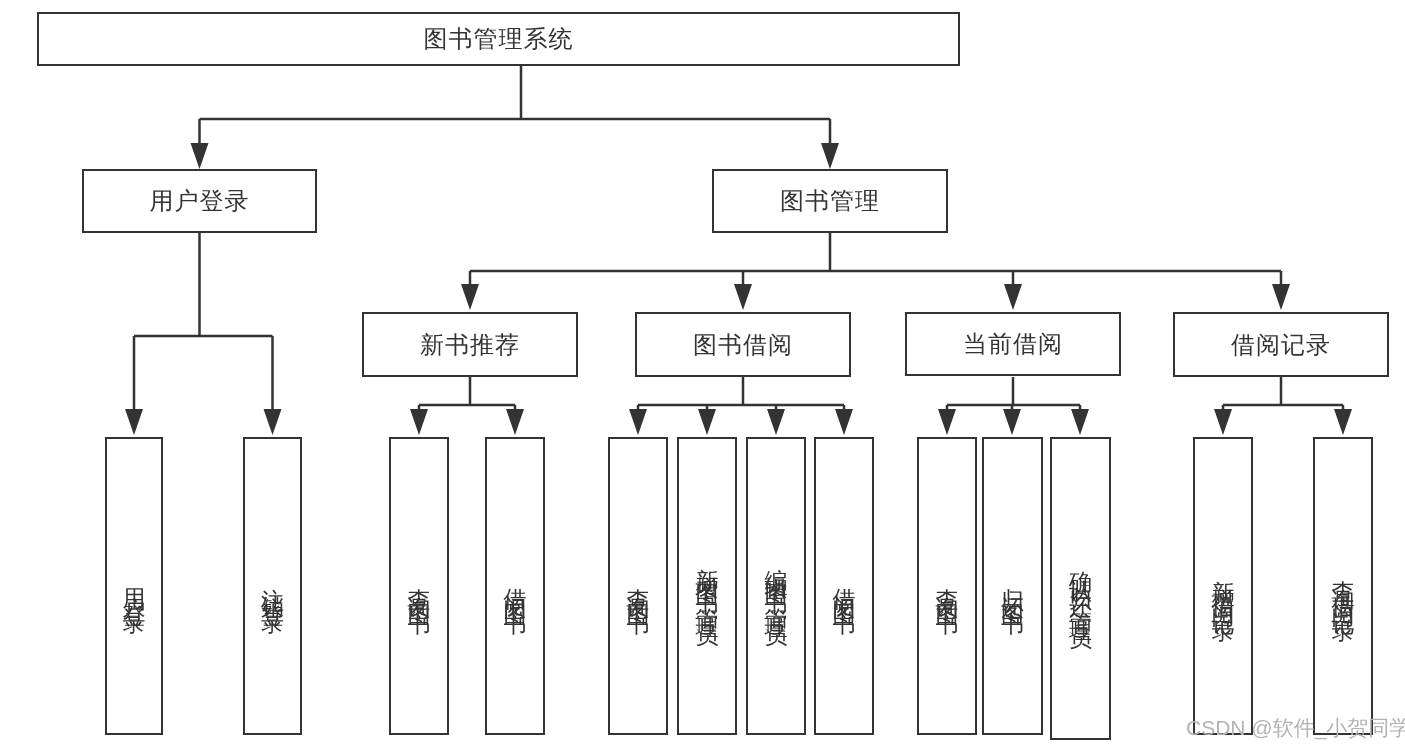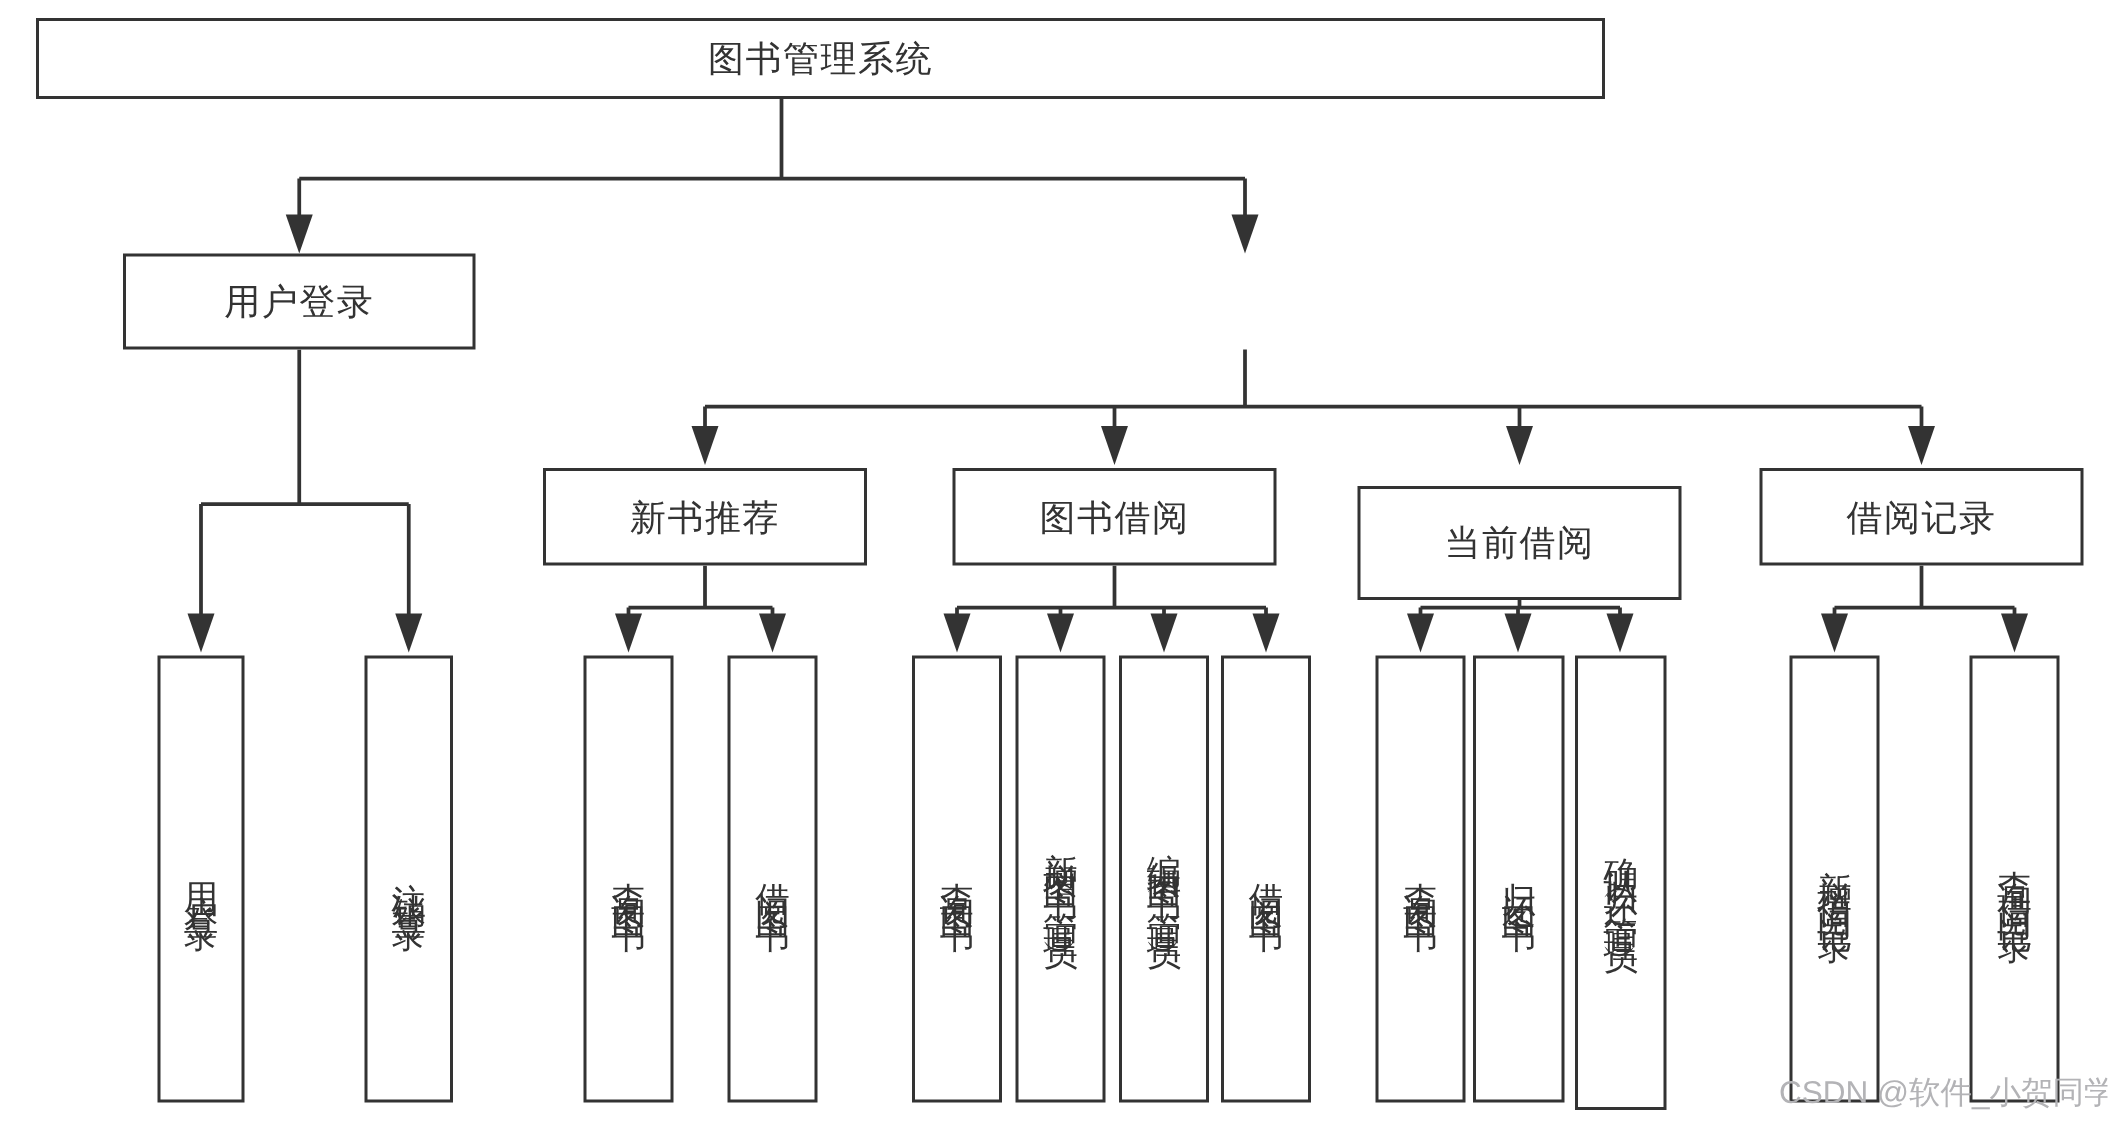--- a/index.html
+++ b/index.html
@@ -72,35 +72,38 @@
 
       <path d="M947 435 L938 409 L956 409 Z"></path>
       <path d="M1012 435 L1003 409 L1021 409 Z"></path>
       <path d="M1080 435 L1071 409 L1089 409 Z"></path>
 
       <path d="M1223 435 L1214 409 L1232 409 Z"></path>
       <path d="M1343 435 L1334 409 L1352 409 Z"></path>
     </g>
   </svg>
 
-  <div class="box" style="left:24px;top:12px;width:1046px;height:54px">
+  <div class="box" style="left:37px;top:12px;width:923px;height:54px">
     <span class="hlabel">图书管理系统</span>
   </div>
 
   <div class="box" style="left:82px;top:169px;width:235px;height:64px">
     <span class="hlabel">用户登录</span>
+  </div>
+  <div class="box" style="left:712px;top:169px;width:236px;height:64px">
+    <span class="hlabel">图书管理</span>
   </div>
 
   <div class="box" style="left:635px;top:312px;width:216px;height:65px">
     <span class="hlabel">图书借阅</span>
   </div>
   <div class="box" style="left:362px;top:312px;width:216px;height:65px">
     <span class="hlabel">新书推荐</span>
   </div>
-  <div class="box" style="left:905px;top:324px;width:216px;height:76px">
+  <div class="box" style="left:905px;top:312px;width:216px;height:64px">
     <span class="hlabel">当前借阅</span>
   </div>
   <div class="box" style="left:1173px;top:312px;width:216px;height:65px">
     <span class="hlabel">借阅记录</span>
   </div>
 
   <div class="box leaf" style="left:105px;top:437px;width:58px;height:298px">
     <span class="v-text">用户登录</span>
   </div>
   <div class="box leaf" style="left:243px;top:437px;width:59px;height:298px">

